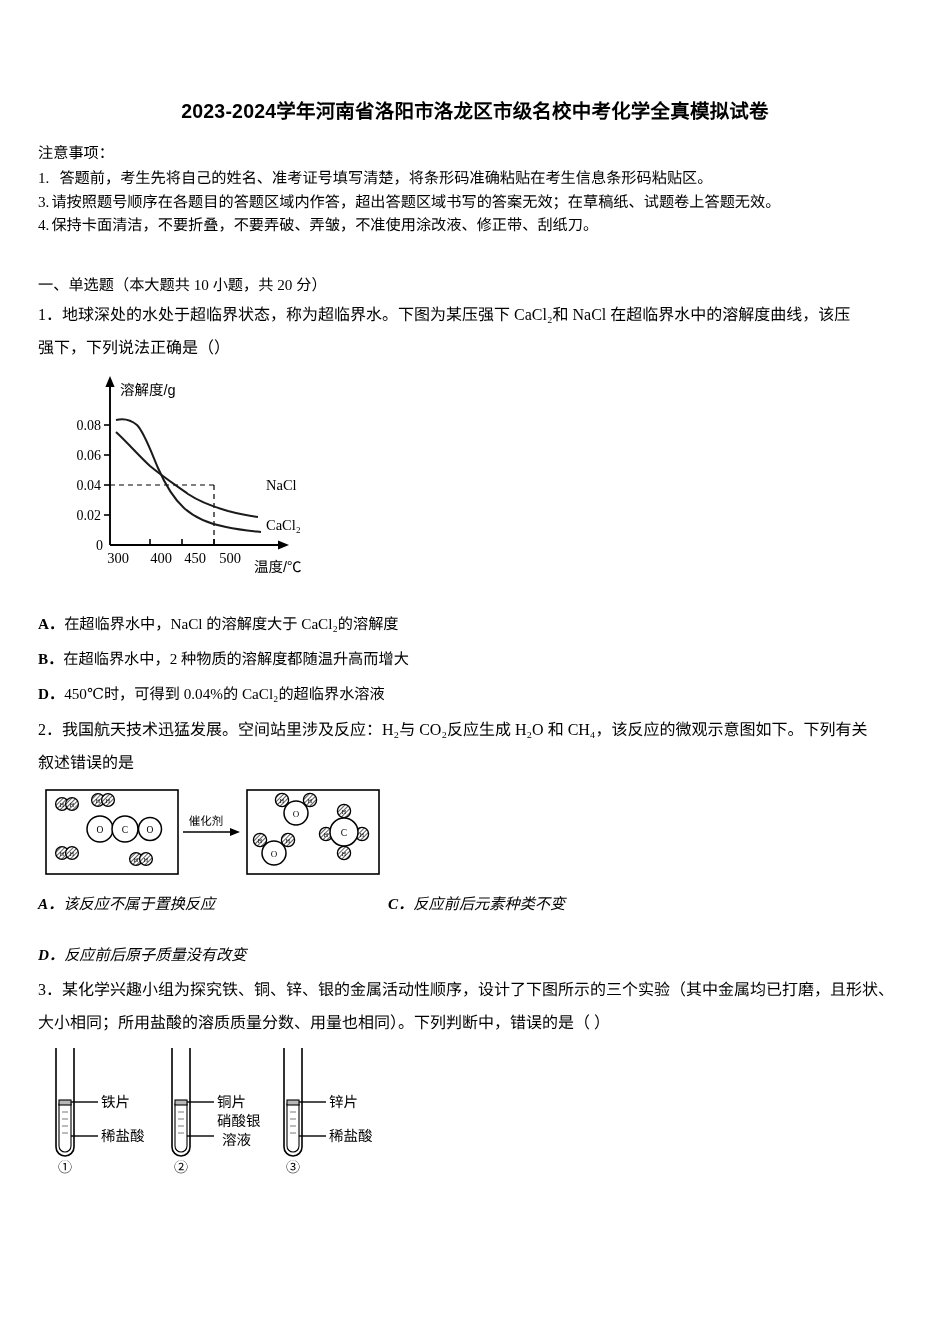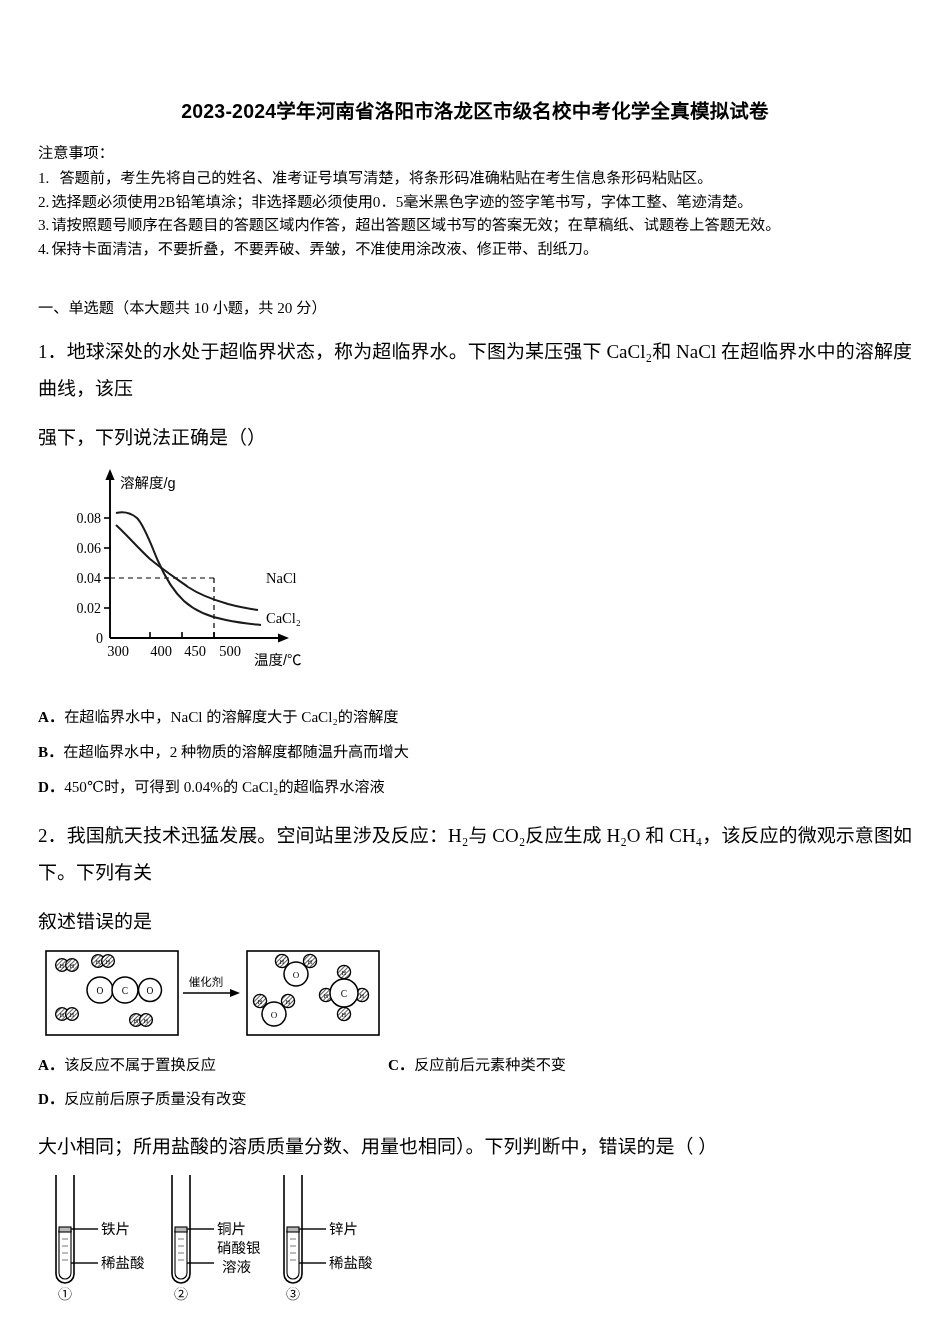--- a/index.html
+++ b/index.html
@@ -49,41 +49,42 @@
 
   
   .section-head {
     margin-top: 36px;
     font-size: 15.2px;
     line-height: 1.6;
   }
 
   
   .question {
-    font-size: 19px;
+    font-size: 16px;
     line-height: 1.95;
-    margin-top: 12px;
+    margin-top: 2px;
     text-align: justify;
   }
   .q-body { display: inline; }
 
   .options {
     font-size: 15.2px;
     line-height: 2.3;
     margin-top: 20px;
   }
   .options .opt { display: block; }
   .opt-letter { font-weight: bold; font-family: "Liberation Serif", serif; }
   .options-2col {
     display: grid;
     grid-template-columns: 350px 1fr;
-    row-gap: 0px;
+    row-gap: 17px;
     font-size: 15.2px;
     line-height: 2.25;
     margin-top: 4px;
+    font-style: italic;
   }
 
   
   .figure-chart {
     margin: 10px 0 6px 20px;
   }
 
   
   .figure-micro { margin: 8px 0 4px 6px; }
 
@@ -99,23 +100,20 @@
 
 <div class="page">
 
   <div class="doc-title">2023-2024学年河南省洛阳市洛龙区市级名校中考化学全真模拟试卷</div>
 
   <div class="notice">
     <div class="notice-head">注意事项：</div>
 
     <div class="notice-item indent">
       <span class="num">1.</span><span>答题前，考生先将自己的姓名、准考证号填写清楚，将条形码准确粘贴在考生信息条形码粘贴区。</span>
-    </div>
-    <div class="notice-item">
-      <span class="num">2.</span><span>选择题必须使用2B铅笔填涂；非选择题必须使用0．5毫米黑色字迹的签字笔书写，字体工整、笔迹清楚。</span>
     </div>
     <div class="notice-item">
       <span class="num">3.</span><span>请按照题号顺序在各题目的答题区域内作答，超出答题区域书写的答案无效；在草稿纸、试题卷上答题无效。</span>
     </div>
     <div class="notice-item">
       <span class="num">4.</span><span>保持卡面清洁，不要折叠，不要弄破、弄皱，不准使用涂改液、修正带、刮纸刀。</span>
     </div>
   </div>
 
   <div class="section-head">一、单选题（本大题共 10 小题，共 20 分）</div>
@@ -283,20 +281,23 @@
       <span class="opt-letter">A．</span><span>该反应不属于置换反应</span>
     </div>
     <div>
       <span class="opt-letter">C．</span><span>反应前后元素种类不变</span>
     </div>
     <div>
       <span class="opt-letter">D．</span><span>反应前后原子质量没有改变</span>
     </div>
   </div>
 
+  <div class="question">
+    <span>3．</span><span class="q-body">某化学兴趣小组为探究铁、铜、锌、银的金属活动性顺序，设计了下图所示的三个实验（其中金属均已打磨，且形状、</span>
+  </div>
   <div class="question">
     <span>大小相同；所用盐酸的溶质质量分数、用量也相同）。下列判断中，错误的是（     ）</span>
   </div>
 
   <div class="figure-tubes">
     <svg width="370" height="135" viewBox="0 0 370 135">
 
       <g>
         <path d="M 12,4 L 12,103 A 9,9 0 0 0 30,103 L 30,4" fill="none" stroke="#000" stroke-width="1.6"></path>
 

